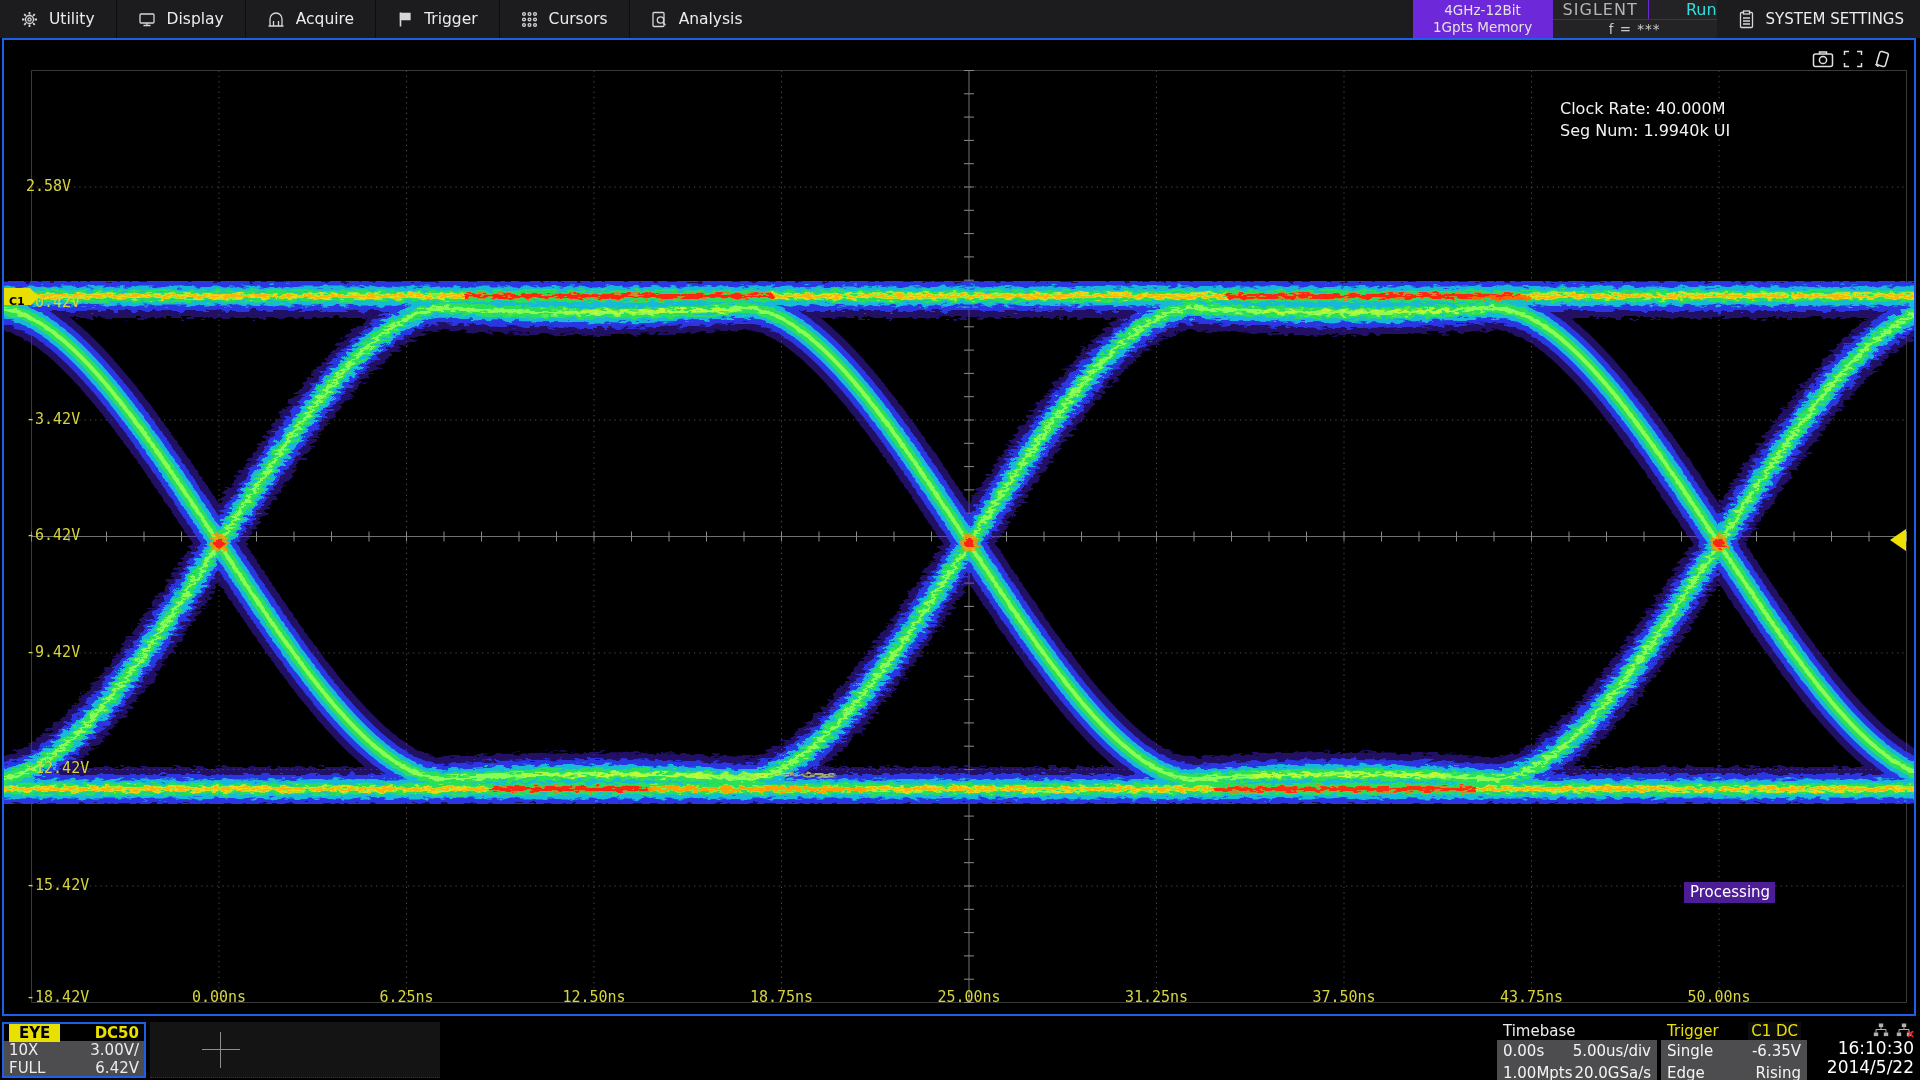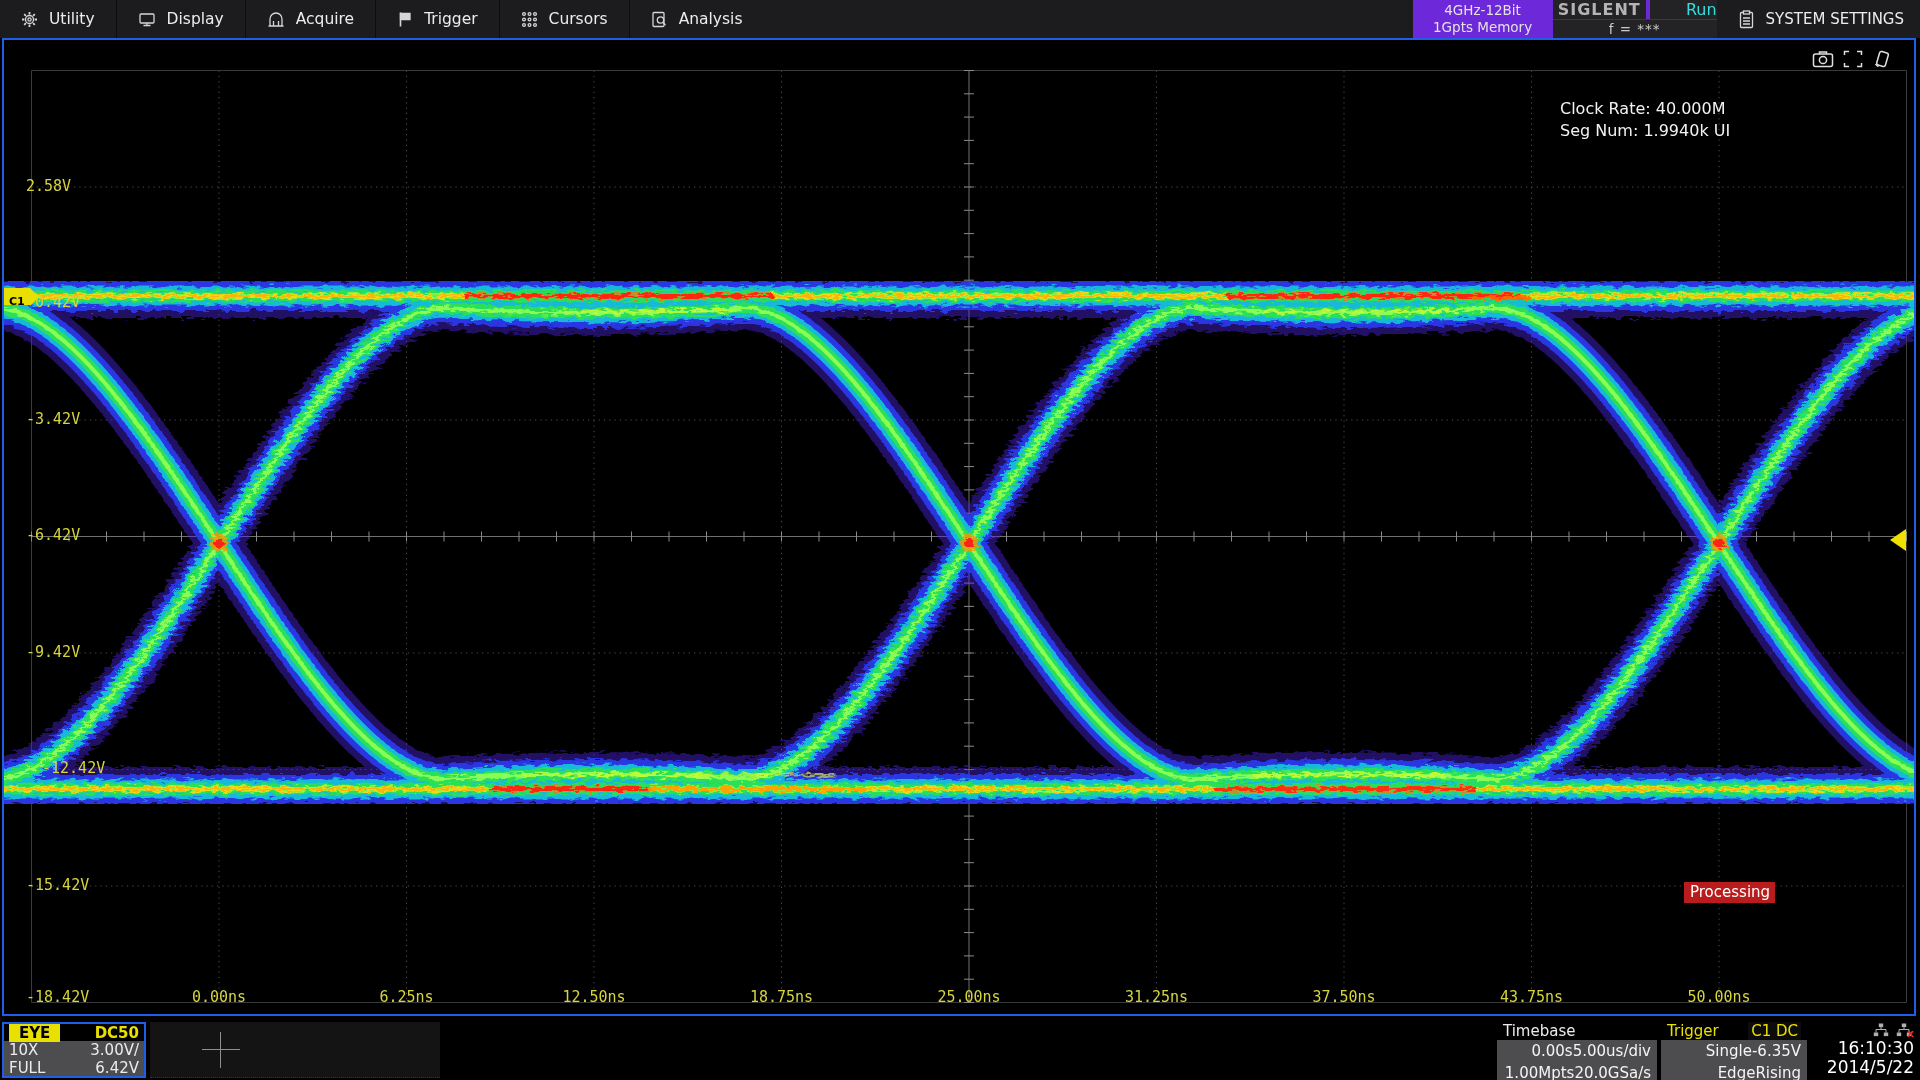--- a/index.html
+++ b/index.html
@@ -12,39 +12,39 @@
              background:#1c1c1e; display:flex; align-items:stretch; }
   .menu-item { display:flex; align-items:center; gap:11px; padding:0 21px;
                border-left:1px solid #0d0d0f; font-size:15.5px; color:#ececec; cursor:default; }
   .menu-item:first-child { border-left:none; }
   .menu-item svg { stroke:#d6d6d6; fill:none; stroke-width:1.3; }
   .mb-right { margin-left:auto; display:flex; align-items:stretch; }
   .hw-badge { width:140px; background:#6d28d9; display:flex; flex-direction:column;
               justify-content:center; align-items:center; font-size:13.5px; line-height:17px; color:#e2e2e2; }
   .brandbox { width:164px; background:#232325; display:flex; flex-direction:column; }
   .brand-row { flex:1; display:flex; align-items:center; border-bottom:1px solid #3a3a3c; }
-  .brand-name { flex:1.4; text-align:center; font-weight:700; letter-spacing:1px;
-                font-size:16px; color:#b4b4b4; border-right:4px solid #6d28d9; }
+  .brand-name { flex:1.4; text-align:center; font-weight:400; letter-spacing:1px;
+                font-size:16px; color:#b4b4b4; border-right:1px solid #6d28d9; }
   .run-state { flex:1; text-align:right; color:#35dcdc; font-size:16px; }
   .freq-row { flex:1; display:flex; align-items:center; justify-content:center;
               color:#c9c9c9; font-size:13.5px; letter-spacing:1px; }
   .sys-settings { display:flex; align-items:center; gap:12px; padding:0 16px 0 22px; font-size:15px; }
   .sys-settings svg { stroke:#d6d6d6; fill:none; stroke-width:1.3; }
 
   
   .wave-frame { position:absolute; left:2px; top:38px; width:1914px; height:978px;
                 border:2px solid #1e5fe8; background:#000; }
   .wave-inner { position:absolute; left:0; top:0; width:1910px; height:974px; }
   svg.scope { position:absolute; left:0; top:0; }
   .axis-label { position:absolute; color:#d6d43e; font-family:"DejaVu Sans Mono","Liberation Mono",monospace;
                 font-size:15px; white-space:nowrap; }
   .x-label { width:100px; text-align:center; }
   .info-text { position:absolute; left:1556px; top:50px; color:#f2f2f2; font-size:16px;
                line-height:22px; text-align:left;margin-top:8px; }
-  .processing-badge { position:absolute; left:1680px; top:842px; background:#b91c1c; color:#fff;
+  .processing-badge { position:absolute; left:1680px; top:842px; background:#4c1d95; color:#fff;
                       font-size:15px; padding:1px 5px 2px 6px; }
   .c1-marker { position:absolute; left:0; top:247px; height:19px; display:flex; align-items:center; }
   .c1-box { background:#e8e000; color:#000; font-weight:bold; font-size:11px; padding:4px 5px; height:17px;
             line-height:19px; }
   .c1-arrow { width:0; height:0; border-top:9px solid transparent; border-bottom:9px solid transparent;
               border-left:9px solid #e8e000; }
   .trig-arrow { position:absolute; left:1886px; top:489px; width:0; height:0;
                 border-top:11px solid transparent; border-bottom:11px solid transparent;
                 border-right:16px solid #f0e000; }
   .corner-icons { position:absolute; left:1808px; top:10px; display:flex; gap:9px; }
@@ -58,21 +58,21 @@
   .eye-badge { background:#e8e000; color:#000; font-weight:bold; padding:0 10px; }
   .dc50 { color:#e8e000; font-weight:bold; }
   .empty-slot { left:150px; width:290px; background:#141414; border-bottom:1px dotted #333; }
   .cross-hair { position:absolute; left:52px; top:10px; width:38px; height:36px; }
   .cross-hair::before { content:""; position:absolute; left:0; top:17px; width:38px; height:1px; background:#8f8f8f; }
   .cross-hair::after { content:""; position:absolute; left:18px; top:0; width:1px; height:36px; background:#8f8f8f; }
   .tb-panel { left:1497px; width:160px; }
   .trg-panel { left:1661px; width:146px; }
   .hdr-row { height:18px; display:flex; align-items:center; justify-content:space-between; padding:0 6px; }
   .val-row { height:19px; background:#4d4d4f; display:flex; align-items:center;
-             justify-content:flex-end; padding:11px 6px; color:#f4f4f4; }
+             justify-content:space-between; padding:11px 6px; color:#f4f4f4; }
   .yellow { color:#e8e000; }
   .trg-src { background:#0c0c0c; padding:0 3px; }
   .dt-panel { left:1809px; width:111px; display:flex; flex-direction:column; align-items:flex-end;
               padding:1px 6px 0 0; color:#fff; }
   .dt-icons { display:flex; gap:7px; height:16px; }
   .dt-time, .dt-date { font-size:17px; line-height:19px; }
 </style>
 </head>
 <body>
 
@@ -329,21 +329,21 @@
         </g>
       </g>
     </svg>
 
     <div id="wave-labels">
         <span class="axis-label" style="left: 22px; top: 137px;">2.58V</span>
         <span class="axis-label" style="left: 22px; top: 253px;">-0.42V</span>
         <span class="axis-label" style="left: 22px; top: 370px;">-3.42V</span>
         <span class="axis-label" style="left: 22px; top: 486px;">-6.42V</span>
         <span class="axis-label" style="left: 22px; top: 603px;">-9.42V</span>
-        <span class="axis-label" style="left: 22px; top: 719px; padding-left: 16px;">-12.42V</span>
+        <span class="axis-label" style="left: 22px; top: 719px;">-12.42V</span>
         <span class="axis-label" style="left: 22px; top: 836px;">-15.42V</span>
         <span class="axis-label" style="left: 22px; top: 948px;">-18.42V</span>
         <span class="axis-label x-label" style="left: 165px; top: 948px;">0.00ns</span>
         <span class="axis-label x-label" style="left: 352.5px; top: 948px;">6.25ns</span>
         <span class="axis-label x-label" style="left: 540px; top: 948px;">12.50ns</span>
         <span class="axis-label x-label" style="left: 727.5px; top: 948px;">18.75ns</span>
         <span class="axis-label x-label" style="left: 915px; top: 948px;">25.00ns</span>
         <span class="axis-label x-label" style="left: 1102.5px; top: 948px;">31.25ns</span>
         <span class="axis-label x-label" style="left: 1290px; top: 948px;">37.50ns</span>
         <span class="axis-label x-label" style="left: 1477.5px; top: 948px;">43.75ns</span>

